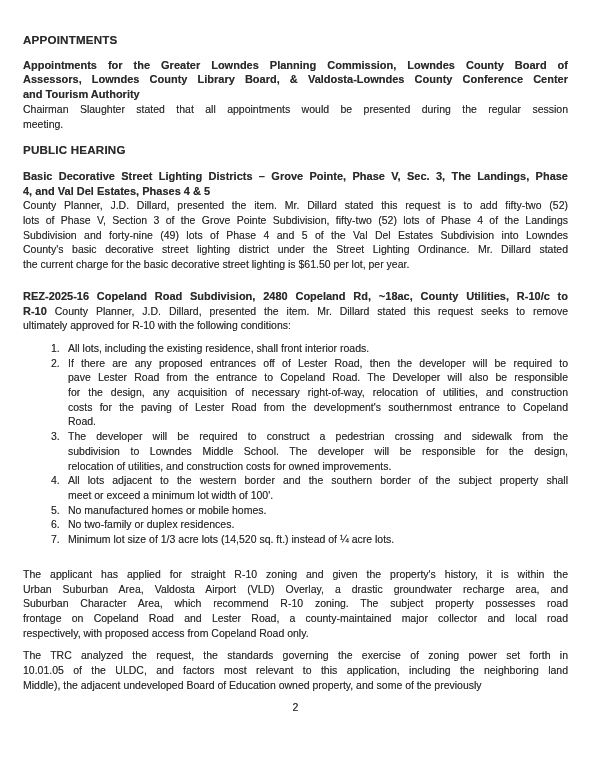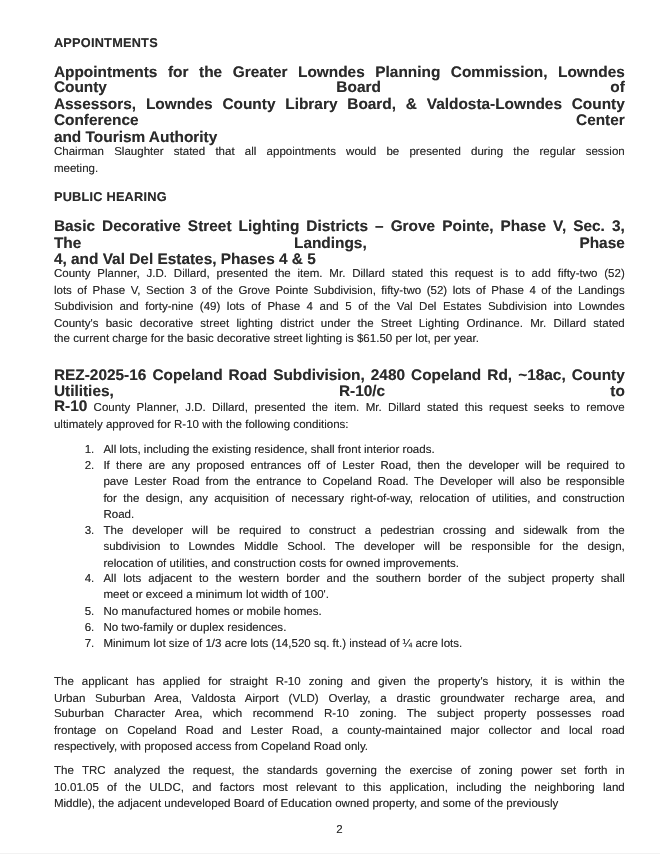--- a/index.html
+++ b/index.html
@@ -3,35 +3,35 @@
 <meta charset="utf-8">
 <style>
   html, body { margin: 0; padding: 0; background: #e8e8e8; }
   .page {
     position: relative;
     width: 600px;
     height: 776px;
     margin: 0 auto;
     box-sizing: border-box;
     background: #ffffff;
-    padding: 33px 32px 0 49px;
+    padding: 33px 32px 0 23px;
     font-family: "Liberation Sans", sans-serif;
     font-size: 10.5px;
     line-height: 14.7px;
     color: #2b2b2b;
     text-shadow: 0 0 0.4px rgba(40,40,40,0.55);
     overflow: hidden;
   }
   .sec-heading {
     font-weight: bold;
     font-size: 11.6px;
     letter-spacing: 0.2px;
   }
   .para { margin: 0; }
-  .bold-title { font-weight: bold; font-size: 14px; }
+  .bold-title { font-weight: bold; font-size: 11px; }
   .line { text-align: justify; text-align-last: justify; }
   .line.last { text-align-last: auto; }
   .mb-title { margin-bottom: 10px; }
   .public-hearing { margin: 12px 0 11px 0; }
   .street-body { margin-bottom: 17px; }
   .rez-block { margin-bottom: 8px; }
   .conditions { margin: 0 0 20px 0; padding: 0; list-style: none; }
   .cond-item { position: relative; padding-left: 45px; margin: 0; }
   .cond-num { position: absolute; left: 28px; top: 0; }
   .applicant-block { margin-bottom: 8px; }
@@ -88,20 +88,21 @@
       <div>
           <div class="line last">All lots, including the existing residence, shall front interior roads.</div>
         </div>
     </div>
     <div class="cond-item">
       <span class="cond-num">2.</span>
       <div>
           <div class="line">If there are any proposed entrances off of Lester Road, then the developer will be required to</div>
           <div class="line">pave Lester Road from the entrance to Copeland Road. The Developer will also be responsible</div>
           <div class="line">for the design, any acquisition of necessary right-of-way, relocation of utilities, and construction</div>
+          <div class="line">costs for the paving of Lester Road from the development's southernmost entrance to Copeland</div>
           <div class="line last">Road.</div>
         </div>
     </div>
     <div class="cond-item">
       <span class="cond-num">3.</span>
       <div>
           <div class="line">The developer will be required to construct a pedestrian crossing and sidewalk from the</div>
           <div class="line">subdivision to Lowndes Middle School. The developer will be responsible for the design,</div>
           <div class="line last">relocation of utilities, and construction costs for owned improvements.</div>
         </div>

